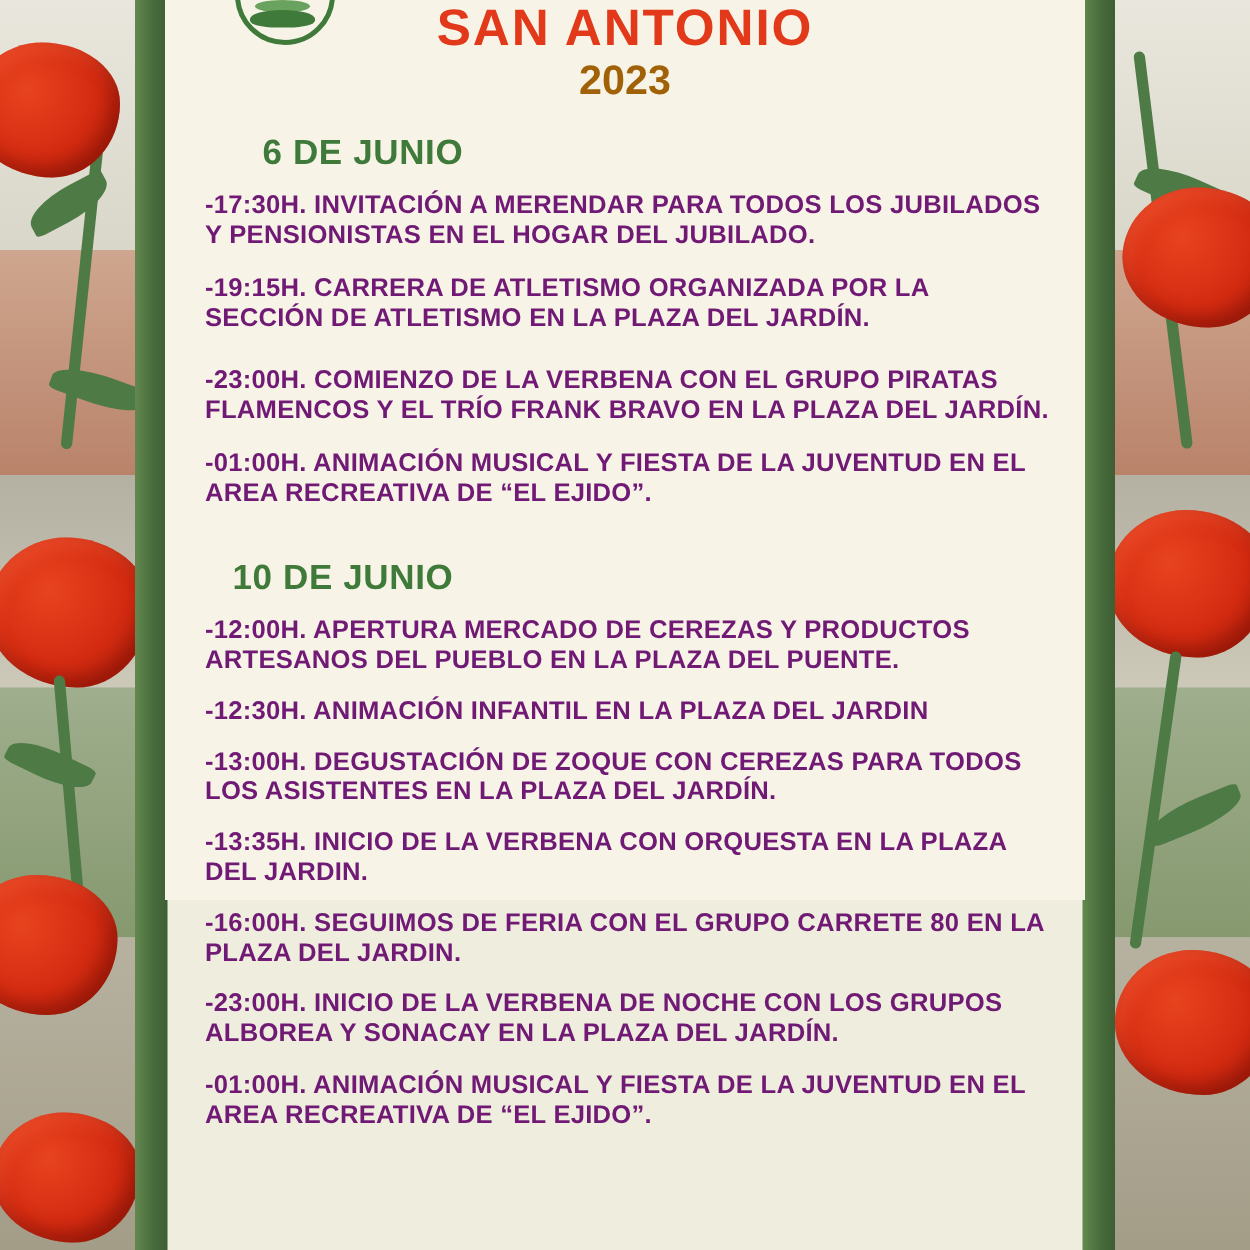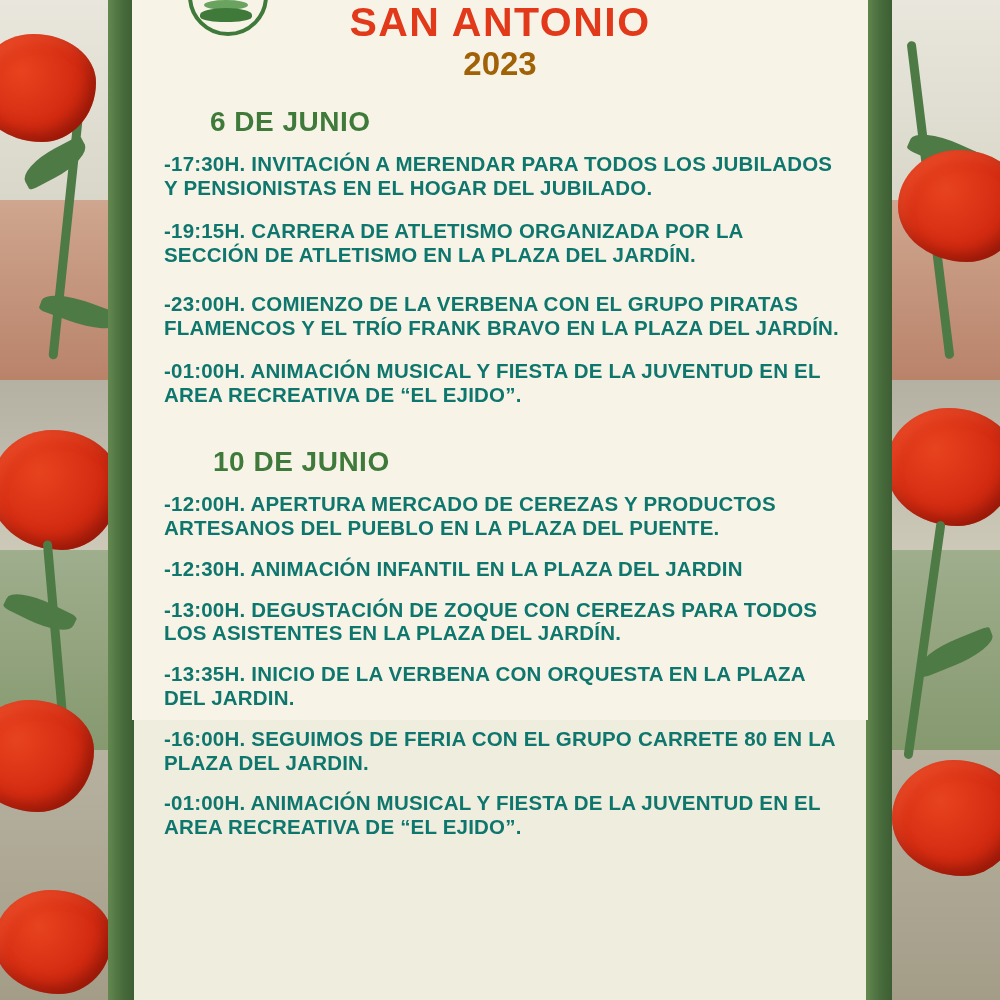--- a/index.html
+++ b/index.html
@@ -105,25 +105,25 @@
 
   .daytitle {
     color: #3f7a3a;
     font-weight: 700;
     font-size: 28px;
     letter-spacing: 0.5px;
     margin: 22px 0 14px 52px;
   }
   .daytitle.second {
     margin-top: 40px;
-    margin-left: 55px;
+    margin-left: 28px;
   }
 
   .entry {
-    color: #0f766e;
+    color: #701a75;
     font-weight: 700;
     font-size: 20.5px;
     line-height: 1.16;
     letter-spacing: 0.2px;
     margin: 0 0 19px 0;
     padding-left: 6px;
   }
   .entry.gap-before { margin-top: 26px; }
 
   .list-2 .entry { margin-bottom: 17px; }
@@ -221,17 +221,18 @@
       <p class="entry">-01:00H. ANIMACIÓN MUSICAL Y FIESTA DE LA JUVENTUD EN EL AREA RECREATIVA DE “EL EJIDO”.</p>
     </div>
 
     <div class="daytitle second">10 DE JUNIO</div>
     <div class="list-2">
       <p class="entry">-12:00H. APERTURA MERCADO DE CEREZAS Y PRODUCTOS ARTESANOS DEL PUEBLO EN LA PLAZA DEL PUENTE.</p>
       <p class="entry">-12:30H. ANIMACIÓN INFANTIL EN LA PLAZA DEL JARDIN</p>
       <p class="entry">-13:00H. DEGUSTACIÓN DE ZOQUE CON CEREZAS PARA TODOS LOS ASISTENTES EN LA PLAZA DEL JARDÍN.</p>
       <p class="entry">-13:35H. INICIO DE LA VERBENA CON ORQUESTA EN LA PLAZA DEL JARDIN.</p>
       <p class="entry">-16:00H. SEGUIMOS DE FERIA  CON EL GRUPO CARRETE 80 EN LA PLAZA DEL JARDIN.</p>
+      <p class="entry">-23:00H. INICIO DE LA VERBENA DE NOCHE CON LOS GRUPOS ALBOREA Y SONACAY EN LA PLAZA DEL JARDÍN.</p>
       <p class="entry">-01:00H. ANIMACIÓN MUSICAL Y FIESTA DE LA JUVENTUD EN EL AREA RECREATIVA DE “EL EJIDO”.</p>
     </div>
 
   </div>
 </div>
 
 </body></html>

